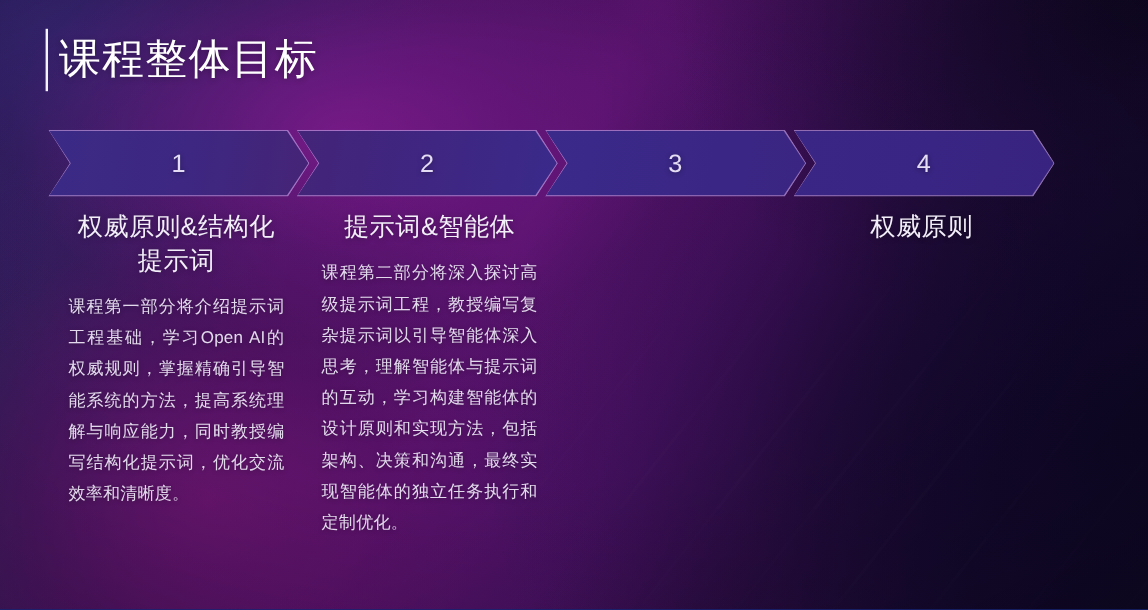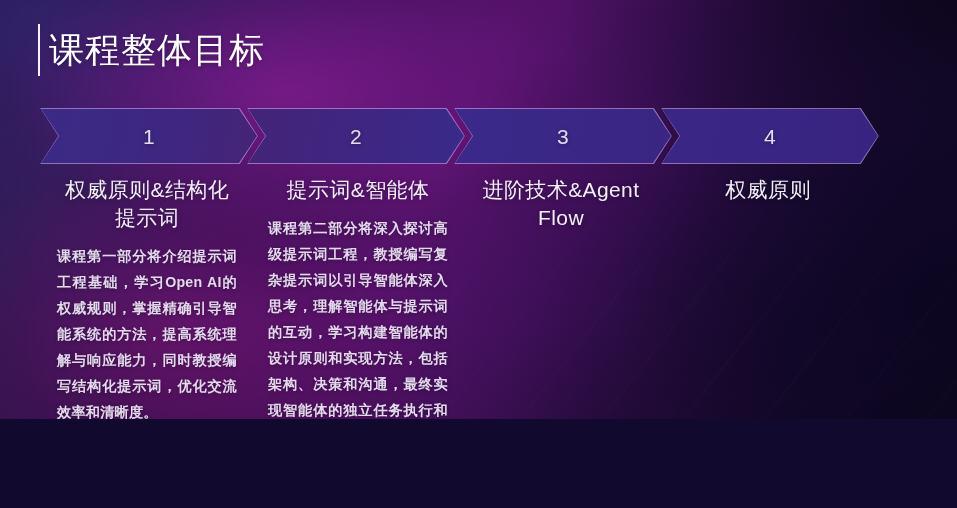--- a/index.html
+++ b/index.html
@@ -3,21 +3,21 @@
 <meta charset="utf-8">
 <style>
   html, body {
     margin: 0;
     padding: 0;
     background: #120a2e;
   }
   #slide {
     position: relative;
     width: 957px;
-    height: 419px;
+    height: 508px;
     overflow: hidden;
     font-family: "Liberation Sans", "DejaVu Sans", sans-serif;
     background: #1d4ed8;
   }
 
   
   .bg-layer {
     position: absolute;
     inset: 0;
     pointer-events: none;
@@ -179,21 +179,21 @@
     font-weight: 400;
     letter-spacing: .4px;
     margin: 0 0 11px 0;
     text-shadow: 0 1px 5px rgba(0,0,0,.32);
     text-align: center;
   }
   .col-body {
     color: #e2d9ec;
     font-size: 14.2px;
     line-height: 26px;
-    font-weight: 700;
+    font-weight: 400;
     letter-spacing: .2px;
     margin: 0;
     text-align: justify;
     text-shadow: 0 1px 4px rgba(0,0,0,.30);
   }
 </style>
 </head>
 <body>
 
 <div id="slide">
@@ -246,21 +246,20 @@
       <h3 class="col-head">权威原则&amp;结构化提示词</h3>
       <p class="col-body">课程第一部分将介绍提示词工程基础，学习Open AI的权威规则，掌握精确引导智能系统的方法，提高系统理解与响应能力，同时教授编写结构化提示词，优化交流效率和清晰度。</p>
     </div>
 
     <div class="col" style="left:268px; width:180px;">
       <h3 class="col-head">提示词&amp;智能体</h3>
       <p class="col-body">课程第二部分将深入探讨高级提示词工程，教授编写复杂提示词以引导智能体深入思考，理解智能体与提示词的互动，学习构建智能体的设计原则和实现方法，包括架构、决策和沟通，最终实现智能体的独立任务执行和定制优化。</p>
     </div>
 
     <div class="col" style="left:471px; width:180px;">
-      <h3 class="col-head">进阶技术&amp;Agent Flow</h3>
     </div>
 
     <div class="col" style="left:678px; width:180px;">
       <h3 class="col-head">权威原则</h3>
     </div>
 
   </div>
 
 </div>
 

